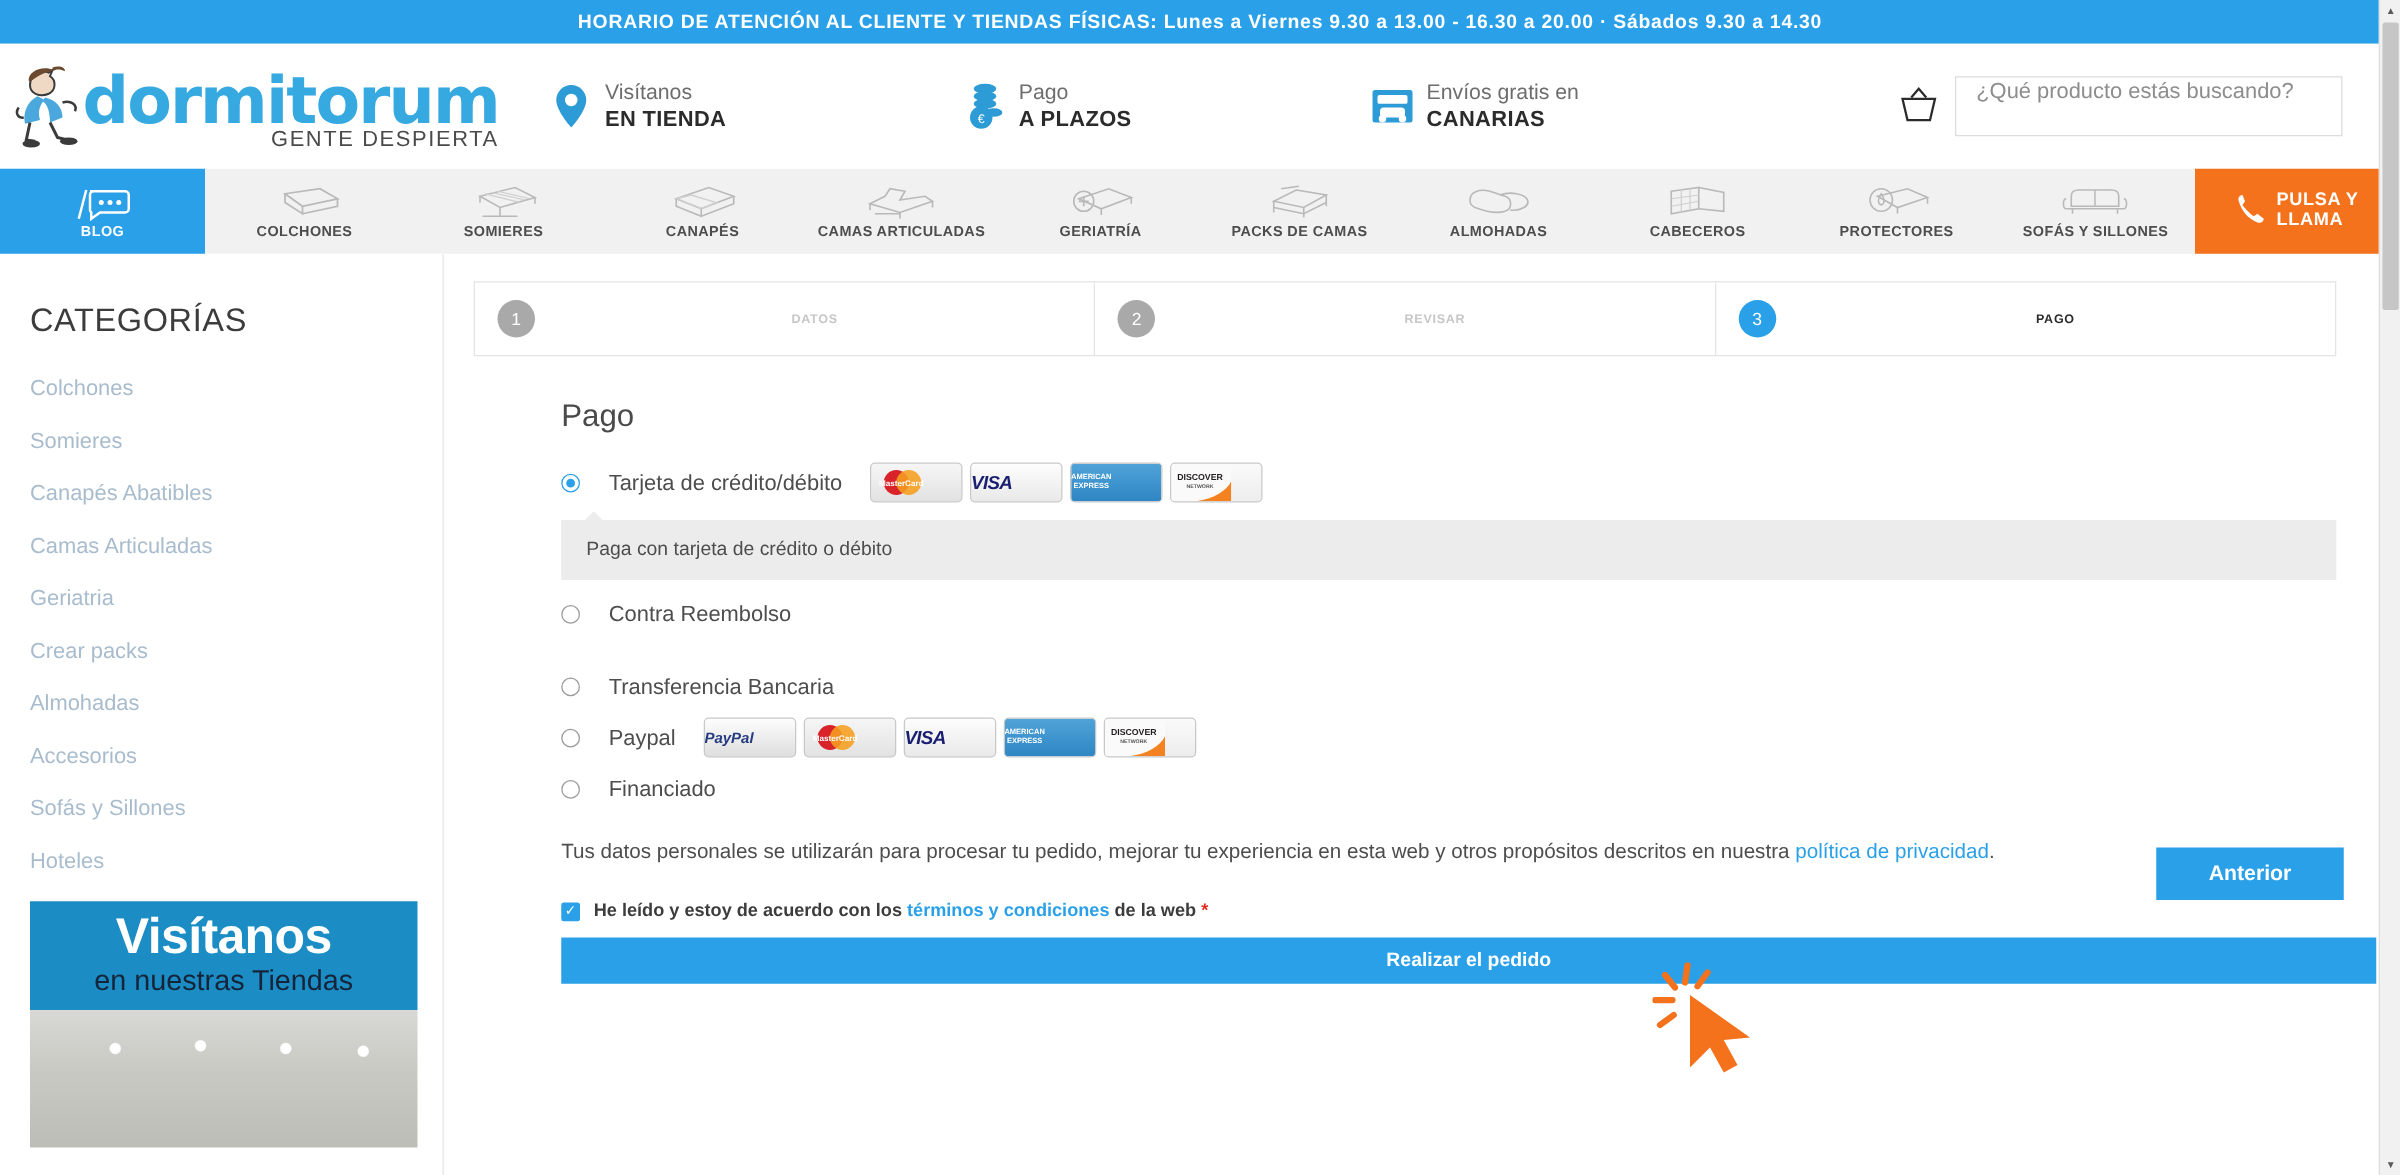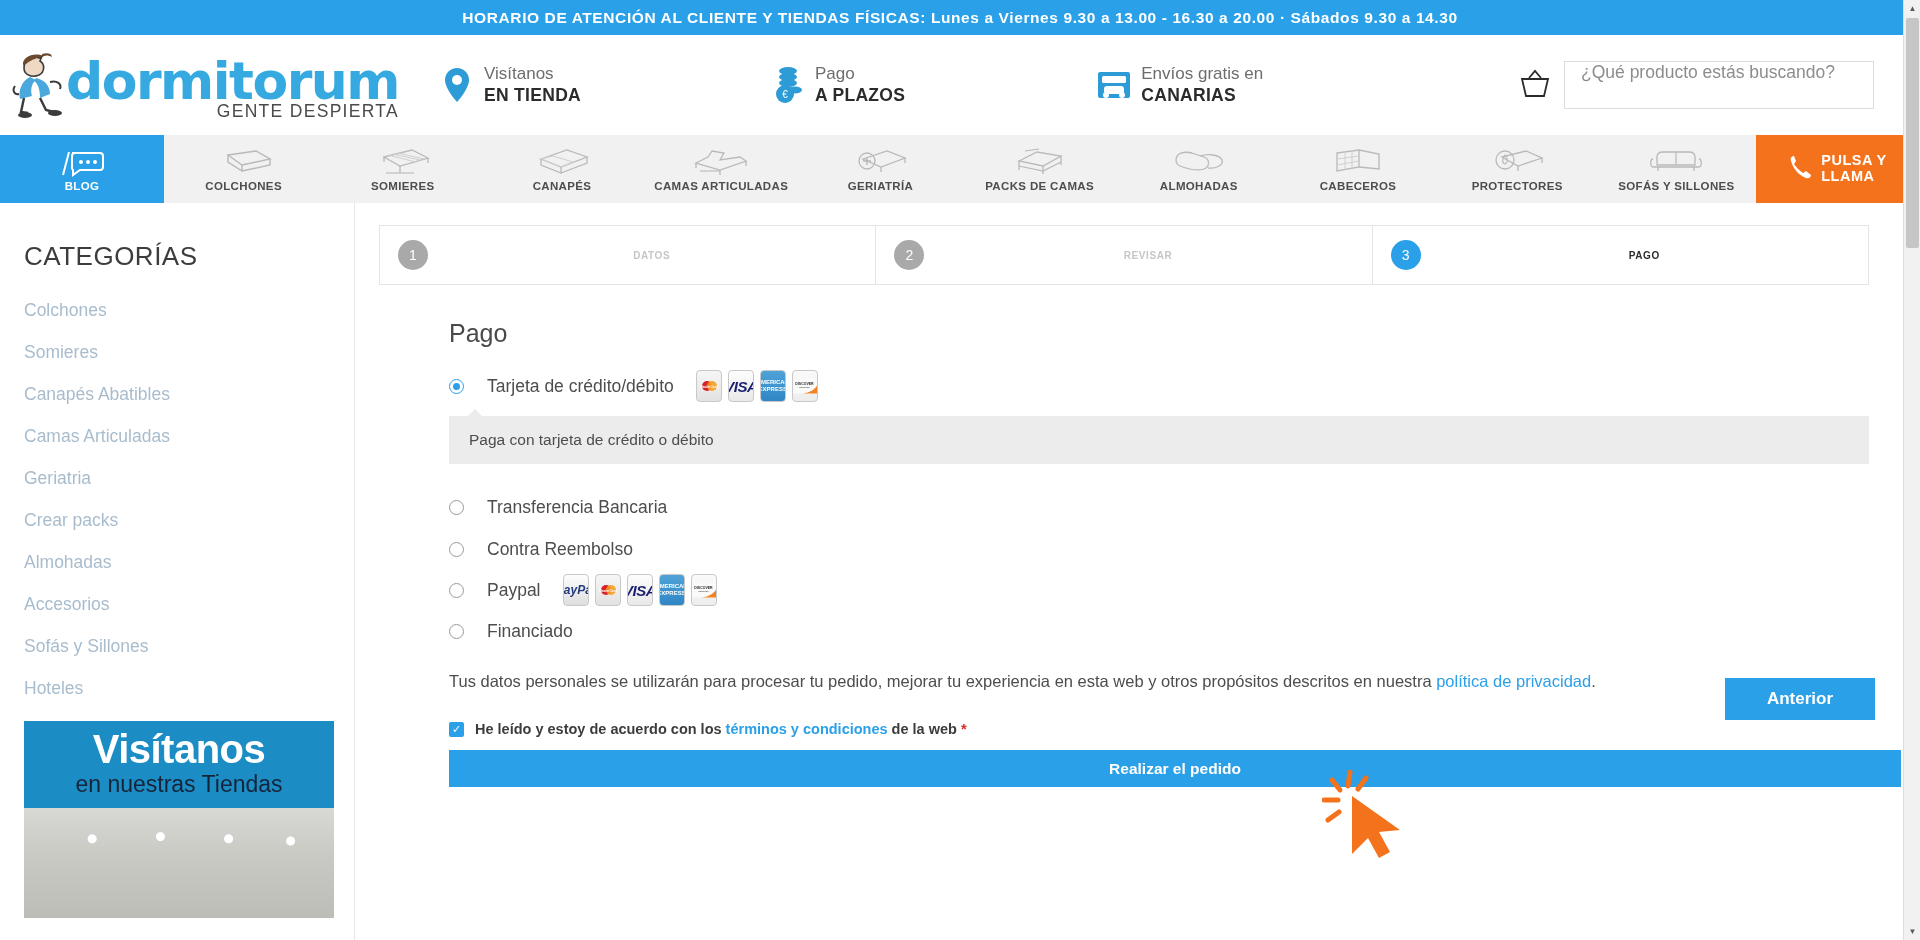--- a/index.html
+++ b/index.html
@@ -108,22 +108,22 @@
     flex:none; position:relative;
   }
   .radio.sel { border:1px solid #2aa0e8; }
   .radio.sel:after {
     content:""; position:absolute; inset:3px; border-radius:50%; background:#2aa0e8;
   }
   .opt-lbl { font-size:17.5px; color:#4d4d4d; margin-left:23px; white-space:nowrap;}
 
   .cards { display:flex; gap:6px; margin-left:22px; }
   .card {
-    width:26px; height:32px; border-radius:4px; border:1px solid #c8c8c8;
-    display:flex; align-items:center; justify-content:center; overflow:hidden;
+    width:74px; height:32px; border-radius:4px; border:1px solid #c8c8c8;
+    display:flex; align-items:center; overflow:hidden;
     font-size:9px; font-weight:700;
   }
   .card.mc { background:linear-gradient(#f6f6f6,#e2e2e2); position:relative;}
   .card.visa { background:linear-gradient(#fdfdfd,#e9e9e9); color:#1a1f71; font-size:15px; font-style:italic; letter-spacing:-.5px;}
   .card.amex { background:linear-gradient(#4fa3d8,#2f86c4); color:#fff; }
   .card.disc { background:linear-gradient(#fafafa,#ededed); position:relative; color:#231f20;}
   .card.pp { background:linear-gradient(#fdfdfd,#dedede); color:#253b80; font-size:12px; font-style:italic; font-weight:700;}
 
   .info-box {
     margin:14px 0 0 70px; width:1420px; background:#ececec; height:48px;
@@ -478,28 +478,28 @@
               <text x="23" y="19" font-size="4.2" text-anchor="middle" font-family="Liberation Sans" fill="#555">NETWORK</text>
             </svg>
         </span>
       </span>
     </div>
 
     <div class="info-box">
       <span class="info-txt">Paga con tarjeta de crédito o débito</span>
     </div>
 
+    <div class="opt-row" style="margin-top:12px;">
+      <span class="radio"></span>
+      <span class="opt-lbl">Contra Reembolso</span>
+    </div>
+
     <div class="opt-row" style="margin-top:28px;">
       <span class="radio"></span>
       <span class="opt-lbl">Transferencia Bancaria</span>
-    </div>
-
-    <div class="opt-row" style="margin-top:12px;">
-      <span class="radio"></span>
-      <span class="opt-lbl">Contra Reembolso</span>
     </div>
 
     <div class="opt-row" style="margin-top:10px;">
       <span class="radio"></span>
       <span class="opt-lbl">Paypal</span>
       <span class="cards">
         <span class="card pp">
             <span>PayPal</span>
           </span>
         <span class="card mc">

